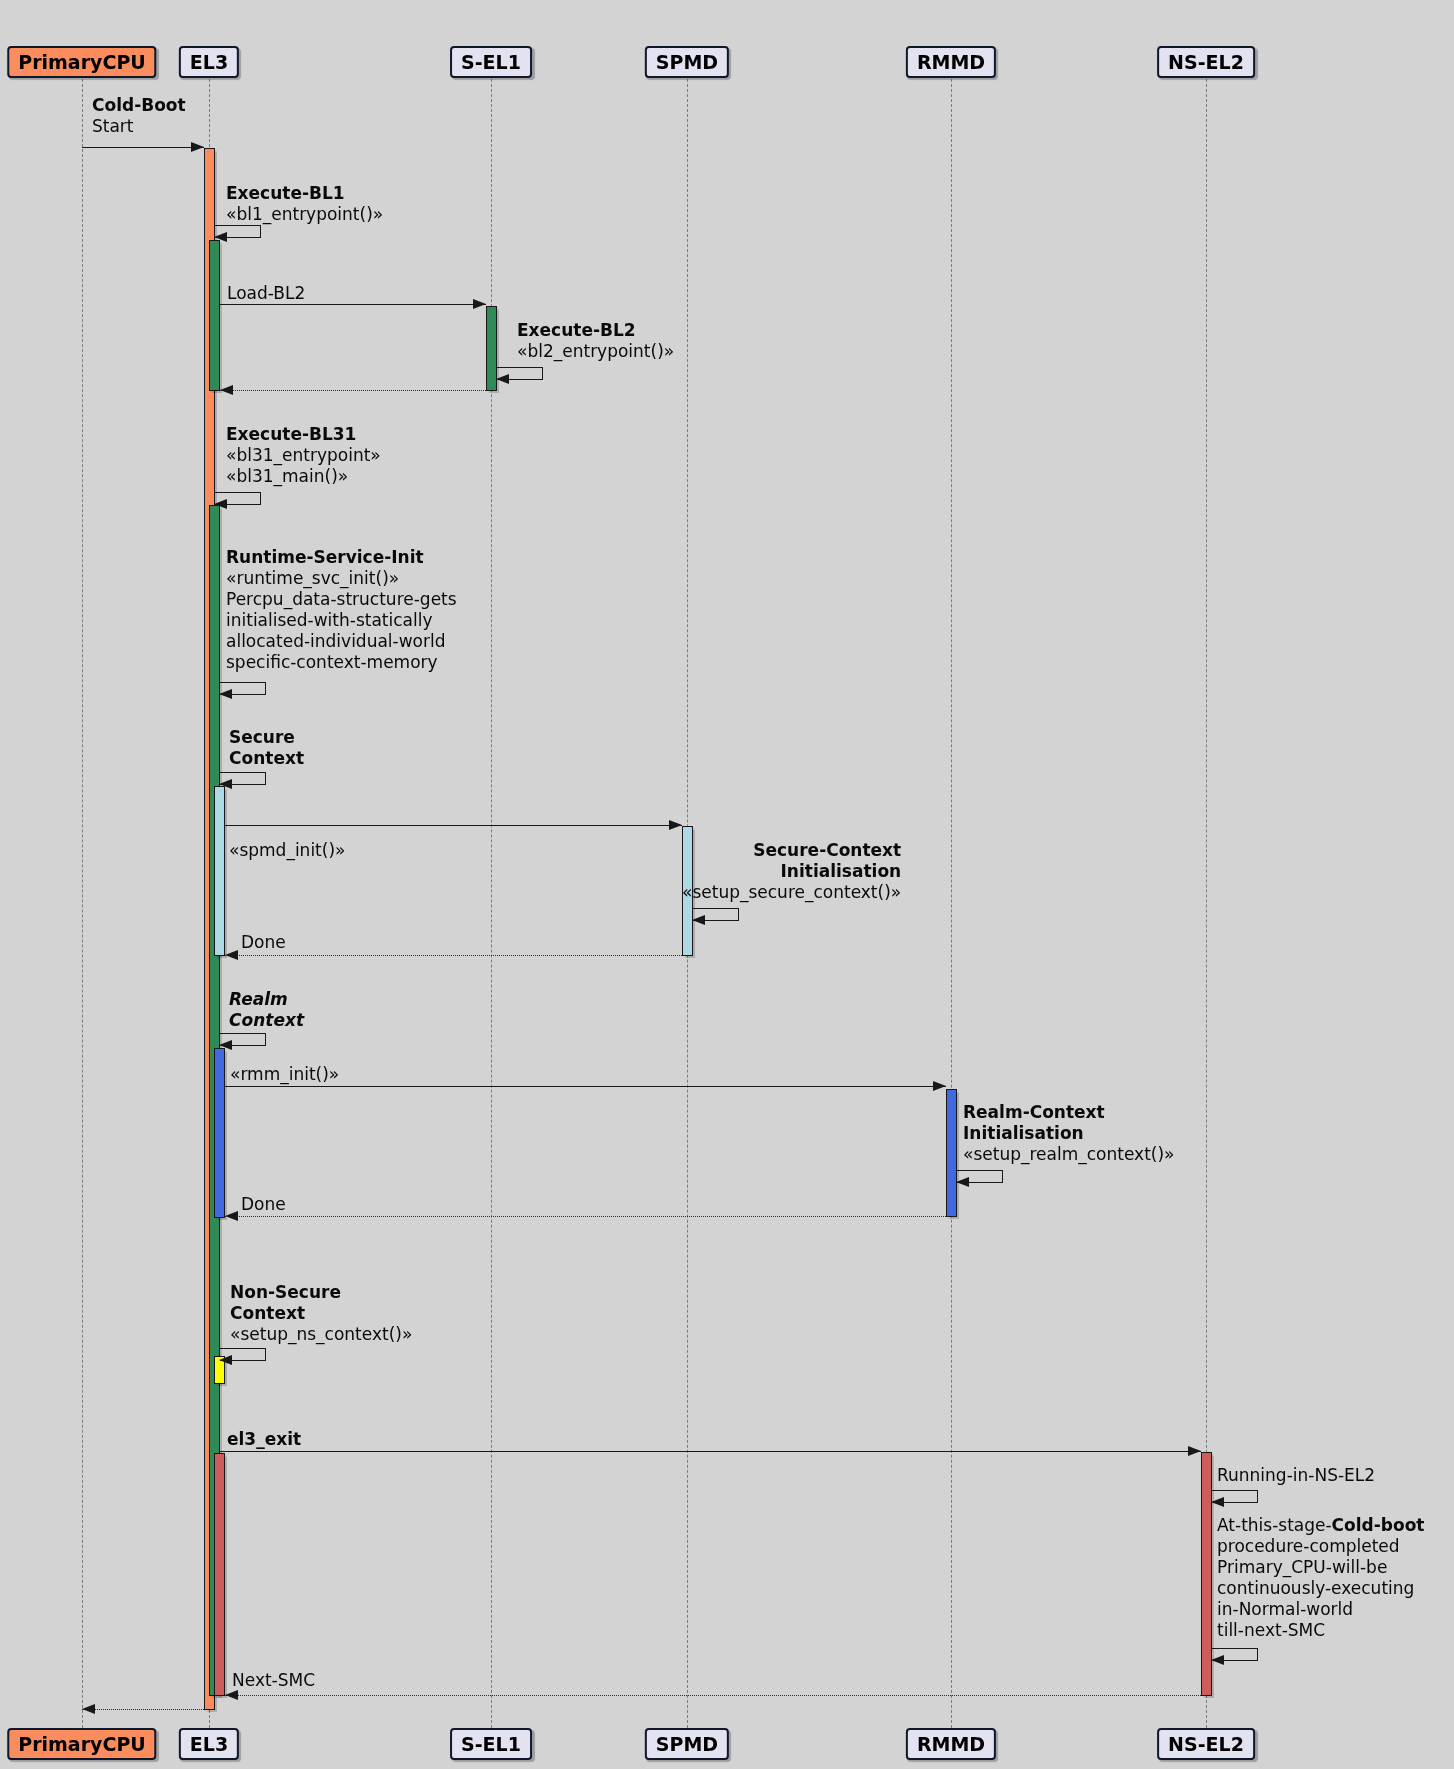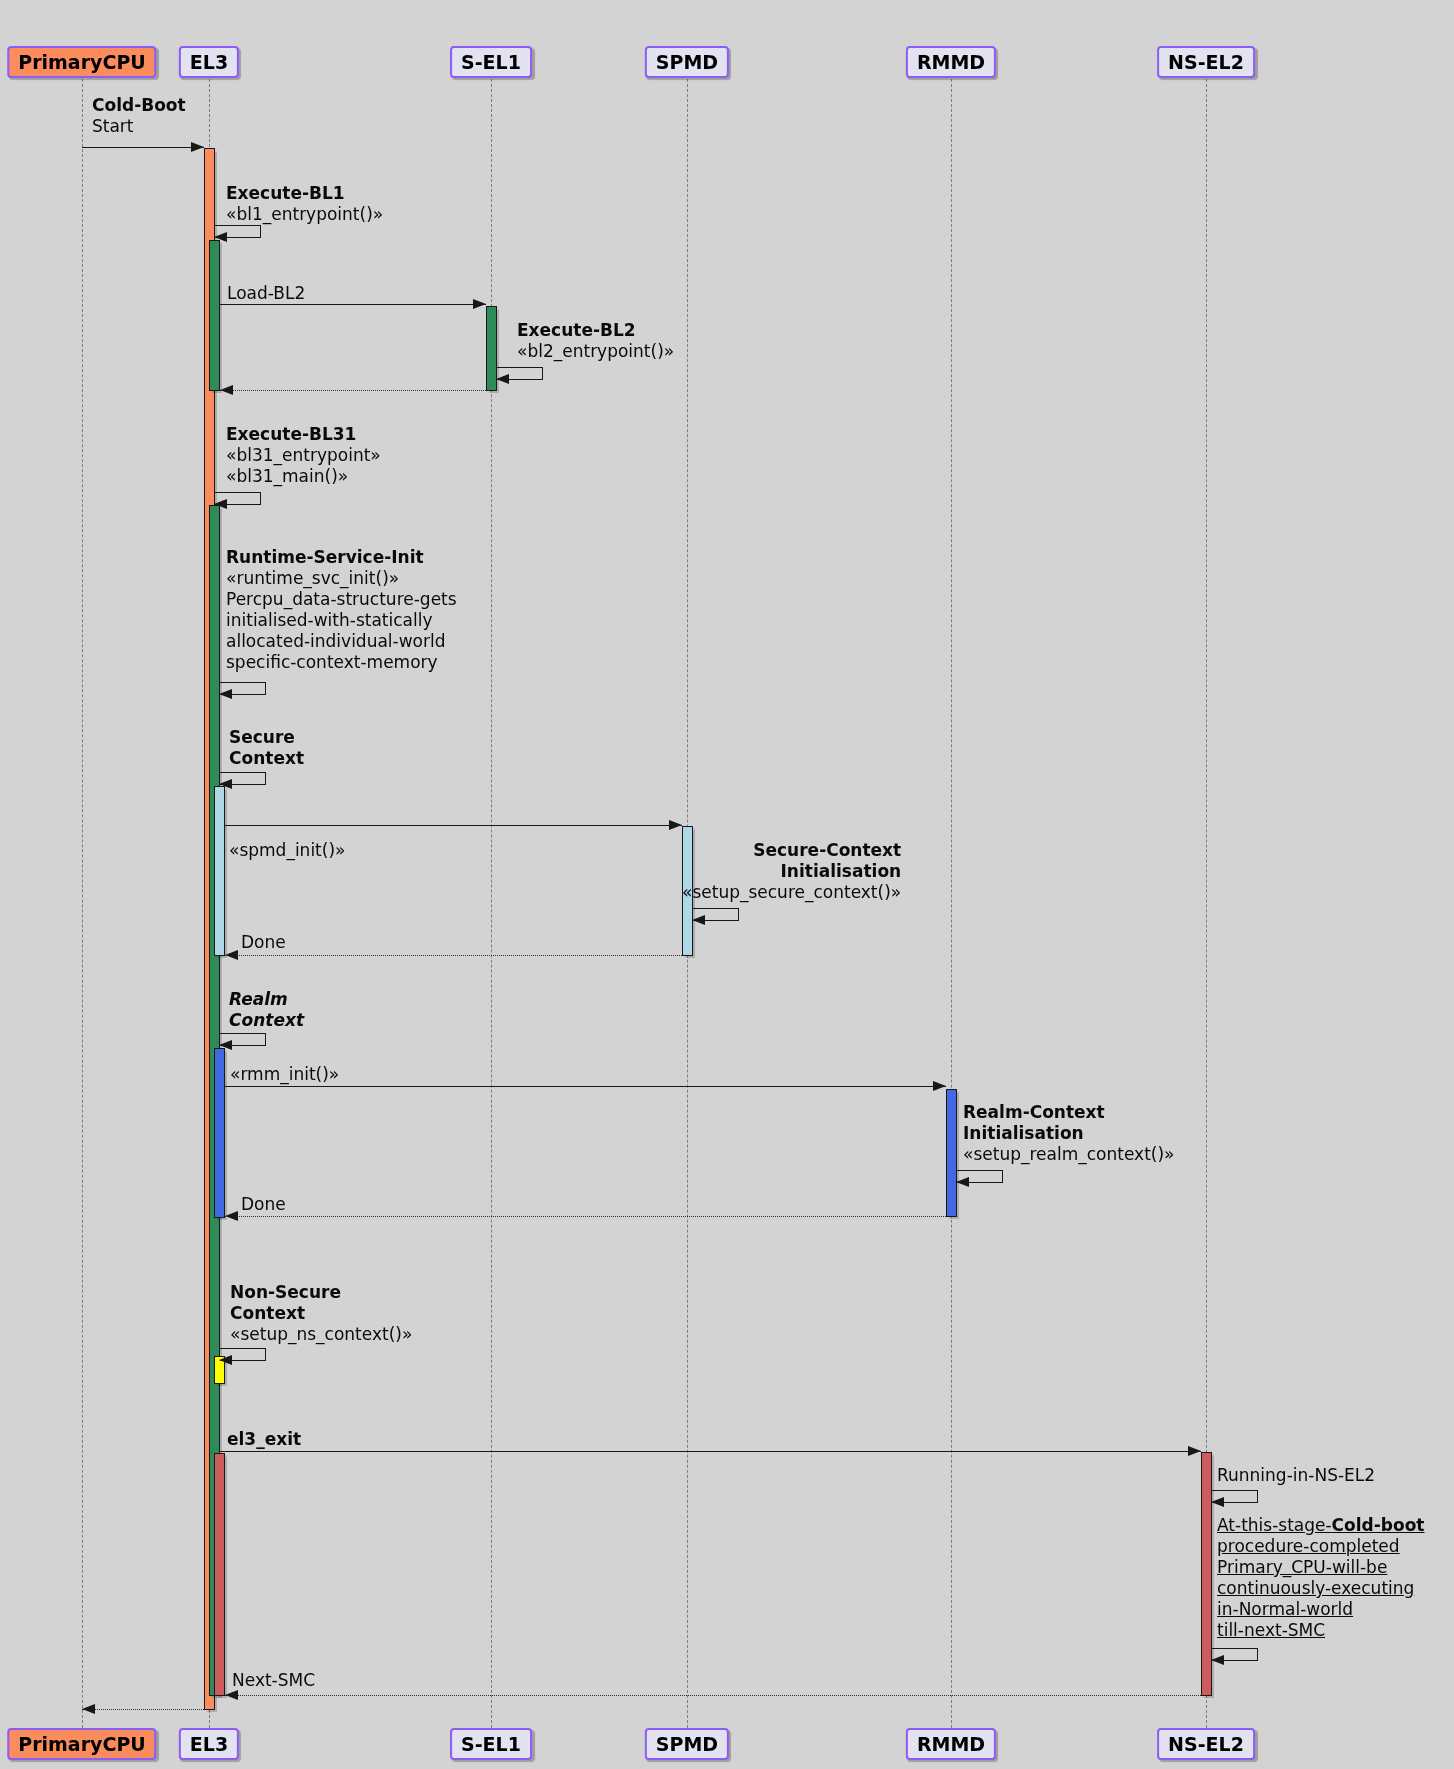--- a/index.html
+++ b/index.html
@@ -7,21 +7,21 @@
     position:relative;width:1454px;height:1769px;background:#d3d3d3;
     font-family:"DejaVu Sans",sans-serif;color:#0a0a0a;overflow:hidden;
   }
   .title{
     position:absolute;top:11px;left:0;width:1292px;text-align:center;
     font-weight:bold;font-size:19px;color:#000;letter-spacing:0.2px;
   }
   .title span{text-decoration:underline;text-decoration-thickness:2px;text-underline-offset:3px;}
   .participant{
     position:absolute;transform:translateX(-50%);
-    background:#e2e2f0;border:2px solid #8b5cf6;border-radius:4px;
+    background:#e2e2f0;border:2px solid #0f172a;border-radius:4px;
     padding:3px 9px;font-size:19px;font-weight:bold;color:#000;
     white-space:nowrap;box-shadow:2px 2px 1px rgba(0,0,0,0.25);box-sizing:border-box;
   }
   .participant.accent{background:#fa8c5d;}
   .lifeline{position:absolute;width:0;border-left:1.4px dashed #7c7c7c;}
   .activation{
     position:absolute;width:11px;box-sizing:border-box;
     border:1.5px solid #181818;box-shadow:1.5px 1.5px 1px rgba(0,0,0,0.18);
   }
   .h-line{position:absolute;height:0;border-top:1.5px solid #181818;}
@@ -166,21 +166,21 @@
     <div class="msg-label" style="left: 227px; top: 1429px;">
       <div><span class="b">el3_exit</span></div>
     </div>
     <div class="self-loop" style="left: 1212px; top: 1490px; width: 46px; height: 13px;"></div>
     <div class="ah left" style="left: 1211px; top: 1497px;"></div>
     <div class="msg-label" style="left: 1217px; top: 1465px;">
       <div><span>Running-in-NS-EL2</span></div>
     </div>
     <div class="self-loop" style="left: 1212px; top: 1648px; width: 46px; height: 13px;"></div>
     <div class="ah left" style="left: 1211px; top: 1655px;"></div>
-    <div class="msg-label" style="left: 1217px; top: 1515px; text-decoration: underline;">
+    <div class="msg-label" style="left: 1217px; top: 1515px;">
       <div><span>At-this-stage-</span><span class="b">Cold-boot</span></div>
       <div><span>procedure-completed</span></div>
       <div><span>Primary_CPU-will-be</span></div>
       <div><span>continuously-executing</span></div>
       <div><span>in-Normal-world</span></div>
       <div><span>till-next-SMC</span></div>
     </div>
     <div class="h-line dotted" style="left: 225px; top: 1695px; width: 976px;"></div>
     <div class="ah left" style="left: 225px; top: 1690px;"></div>
     <div class="msg-label" style="left: 232px; top: 1670px;">

